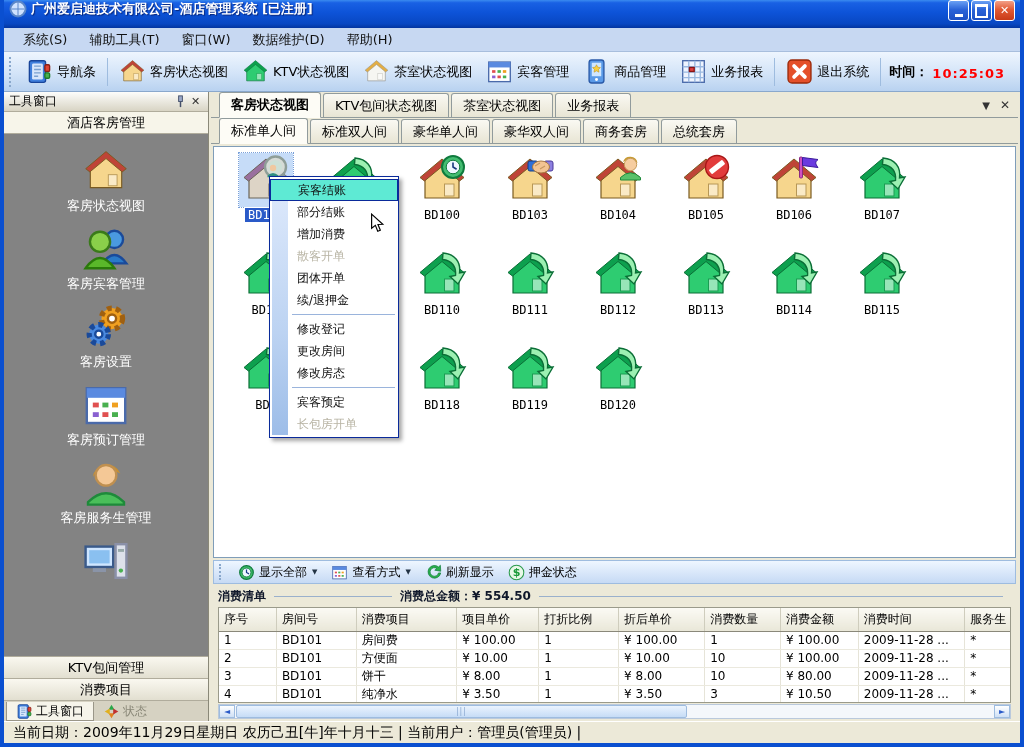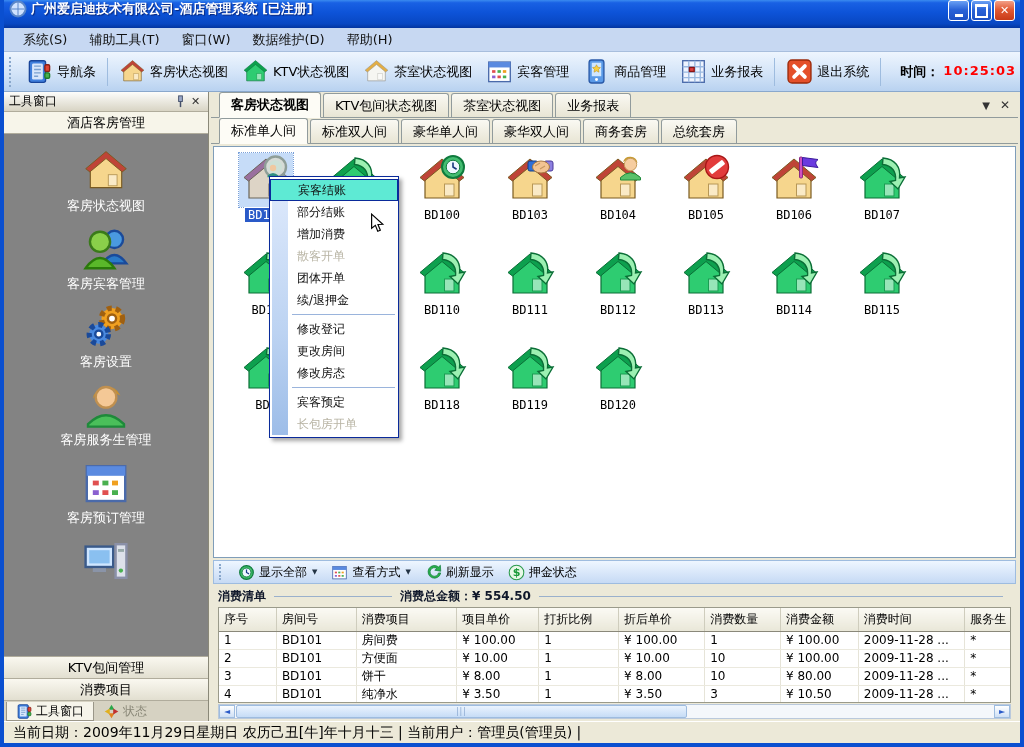--- a/index.html
+++ b/index.html
@@ -29,21 +29,21 @@
     background:linear-gradient(180deg,#eef5fe 0%,#d3e4f8 55%,#b9d2f0 100%);
     border-bottom:1px solid #8aa8cc;padding-left:3px;font-size:13px;}
   .grip{width:6px;height:30px;border-left:2px dotted #8aa8cc;margin:0 4px 0 2px;}
   .tbtn{display:flex;align-items:center;gap:4px;padding:2px 7px;white-space:nowrap;}
   .tsep{width:1px;height:28px;background:#9ebcdf;margin:0 4px;}
   .icon{display:inline-block;line-height:0;}
   .icon svg{width:100%;height:100%;}
   .i26{width:27px;height:27px;}
   .i48{width:48px;height:48px;}
   .i16{width:17px;height:17px;}
-  .time{display:flex;align-items:flex-start;font-weight:bold;margin-left:15px;white-space:nowrap;}
+  .time{display:flex;align-items:flex-end;font-weight:bold;margin-left:4px;white-space:nowrap;}
   .time .tval{color:#ff0000;margin-left:4px;letter-spacing:1px;}
   
   .bodyrow{flex:1;display:flex;min-height:0;}
   
   .sidebar{width:205px;flex:0 0 205px;display:flex;flex-direction:column;border-right:1px solid #8a8878;background:#ece9d8;}
   .sb-header{height:20px;flex:0 0 20px;display:flex;align-items:center;padding:0 5px;font-size:12px;
     background:linear-gradient(180deg,#fdfdfb,#d8d4c4);border-bottom:1px solid #b0ac9c;}
   .sb-header .t{flex:1;}
   .sb-hicon{width:15px;height:15px;display:flex;align-items:center;justify-content:center;color:#333;font-size:11px;}
   .sb-section{height:22px;flex:0 0 22px;display:flex;align-items:center;justify-content:center;font-size:13px;
@@ -268,38 +268,38 @@
             <span class="icon i48"><svg viewBox="0 0 20 20">
                 <circle cx="12.5" cy="6.5" r="4.4" fill="#f0a020" stroke="#a06010" stroke-width="2.2" stroke-dasharray="2 1.7"></circle>
                 <circle cx="12.5" cy="6.5" r="1.7" fill="#fff" stroke="#a06010"></circle>
                 <circle cx="7" cy="13" r="4" fill="#4a8ae0" stroke="#1a4a9a" stroke-width="2.2" stroke-dasharray="2 1.7"></circle>
                 <circle cx="7" cy="13" r="1.5" fill="#fff" stroke="#1a4a9a"></circle>
               </svg></span>
             <span class="lbl">客房设置</span>
           </div>
           <div class="sb-item">
             <span class="icon i48"><svg viewBox="0 0 20 20">
-                <path d="M4.5 7.5 a6 6 0 0 1 11.5 -1.5 l-3.5 -1.5 -6.5 .8 z" fill="#c89030"></path>
-                <circle cx="10" cy="6.8" r="4.3" fill="#f4c896" stroke="#c09050"></circle>
-                <path d="M2.5 18 q7.5 -7.5 15 0 l0 1 -15 0 z" fill="#4abf5a" stroke="#1e8a3a"></path>
-              </svg></span>
-            <span class="lbl">客房服务生管理</span>
-          </div>
-          <div class="sb-item">
-            <span class="icon i48"><svg viewBox="0 0 20 20">
                 <rect x="2" y="3" width="16" height="14.5" fill="#fff" stroke="#4a6aaa"></rect>
                 <rect x="2" y="3" width="16" height="4" fill="#5a8ae0"></rect>
                 <rect x="4.5" y="9" width="2.5" height="2" fill="#e05050"></rect>
                 <rect x="8.5" y="9" width="2.5" height="2" fill="#49b04f"></rect>
                 <rect x="12.5" y="9" width="2.5" height="2" fill="#f0a020"></rect>
                 <rect x="4.5" y="13" width="2.5" height="2" fill="#8a60d0"></rect>
                 <rect x="8.5" y="13" width="2.5" height="2" fill="#e05050"></rect>
                 <rect x="12.5" y="13" width="2.5" height="2" fill="#49b04f"></rect>
               </svg></span>
             <span class="lbl">客房预订管理</span>
+          </div>
+          <div class="sb-item">
+            <span class="icon i48"><svg viewBox="0 0 20 20">
+                <path d="M4.5 7.5 a6 6 0 0 1 11.5 -1.5 l-3.5 -1.5 -6.5 .8 z" fill="#c89030"></path>
+                <circle cx="10" cy="6.8" r="4.3" fill="#f4c896" stroke="#c09050"></circle>
+                <path d="M2.5 18 q7.5 -7.5 15 0 l0 1 -15 0 z" fill="#4abf5a" stroke="#1e8a3a"></path>
+              </svg></span>
+            <span class="lbl">客房服务生管理</span>
           </div>
           <div class="sb-item">
             <span class="icon i48"><svg viewBox="0 0 20 20">
                 <rect x="1.5" y="4" width="11.5" height="8.5" fill="#cfe6ff" stroke="#3a5a8a"></rect>
                 <rect x="3" y="5.5" width="8.5" height="5.5" fill="#8ac0f0"></rect>
                 <rect x="4.5" y="13" width="5.5" height="1.6" fill="#8a94a8"></rect>
                 <rect x="14" y="3" width="4.5" height="14" fill="#dde1ea" stroke="#8a90a8"></rect>
                 <rect x="15" y="5" width="2.5" height="1.2" fill="#9aa"></rect>
                 <circle cx="16.2" cy="14" r=".9" fill="#49b04f"></circle>
               </svg></span>

